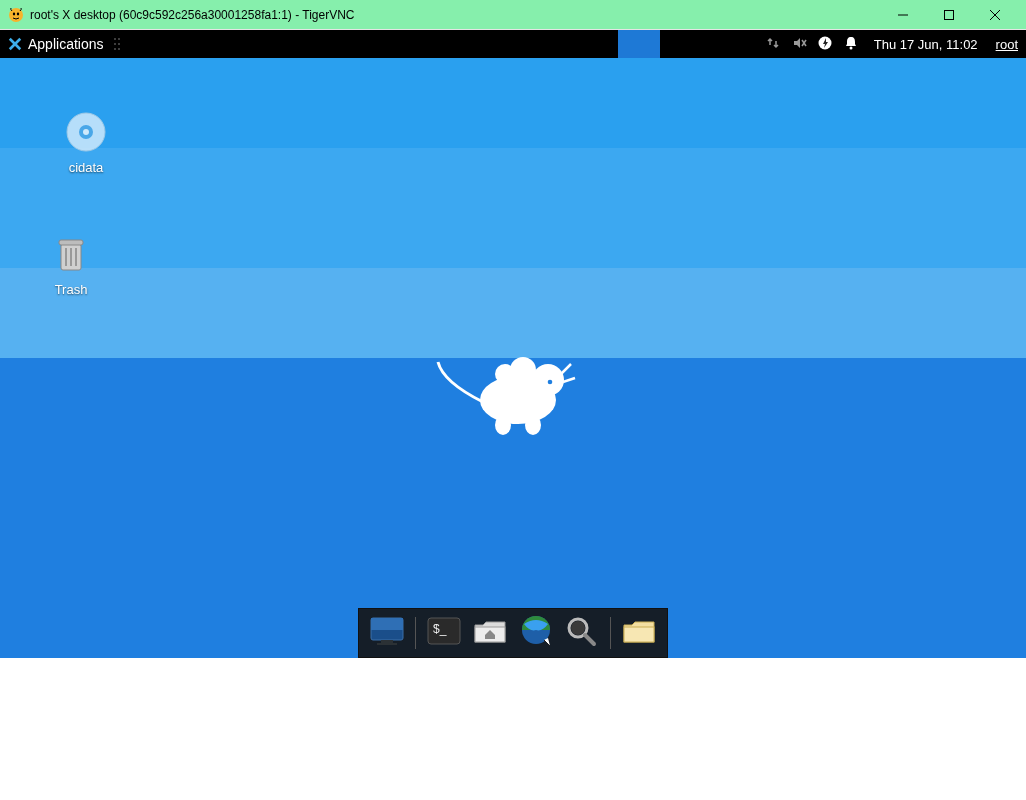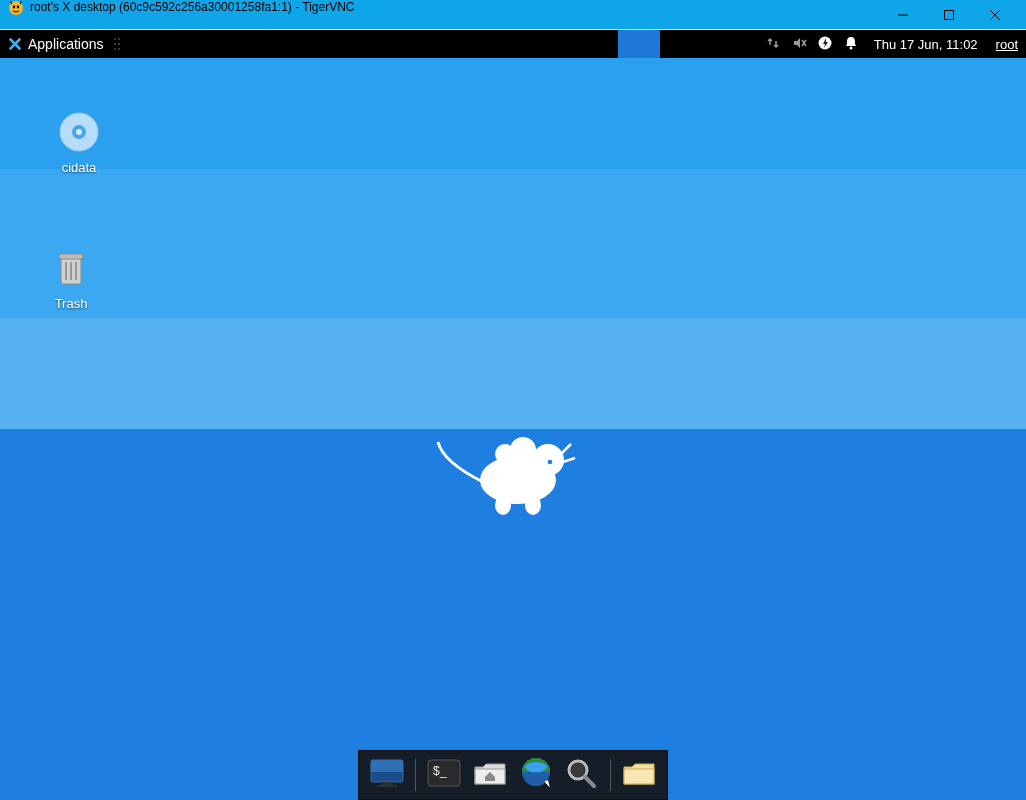--- a/index.html
+++ b/index.html
@@ -1,30 +1,30 @@
 <!DOCTYPE html>
 <html><head>
 <meta charset="utf-8">
 <style>
 * { box-sizing: border-box; margin: 0; padding: 0; font-family: "Segoe UI", "Liberation Sans", sans-serif; }
 html, body { width: 1026px; height: 800px; overflow: hidden; background: #fff; }
 
 
 .titlebar {
-  height: 30px; background: #0ea5e9; display: flex; 
+  height: 30px; background: #86efac; display: flex; align-items: center;
   padding: 0 8px; border-bottom: 1px solid #e5e5e5; font-size: 12px; color: #000;
 }
 .titlebar .tiger-icon { width: 16px; height: 16px; margin-right: 6px; }
 .titlebar .title-text { flex: 0 0 auto; }
 .titlebar .spacer { flex: 1 1 auto; }
 .titlebar .winbtn { width: 46px; height: 30px; display: flex; align-items: center; justify-content: center; cursor: pointer; }
 .titlebar .winbtn svg { display: block; }
 
 
-.viewport { position: relative; width: 1026px; height: 770px; overflow: hidden; }
+.viewport { position: relative; width: 1026px; height: 628px; overflow: hidden; }
 
 
 .top-panel {
   position: absolute; top: 0; left: 0; right: 0; height: 28px;
   background: #000; color: #fff; display: flex; align-items: center;
   font-size: 14px; user-select: none;
 }
 .top-panel .apps-btn { display: flex; align-items: center; gap: 6px; padding: 0 8px; height: 100%; cursor: pointer; }
 .top-panel .apps-btn .xfce-logo { width: 14px; height: 14px; }
 .top-panel .sep-handle { height: 100%; display: flex; align-items: center; padding: 0 2px; opacity: .6; }
@@ -168,33 +168,33 @@
           <path d="M50 70 Q10 50 5 30" stroke="#fff" stroke-width="3" fill="none"></path>
           <ellipse cx="70" cy="93" rx="8" ry="10"></ellipse>
           <ellipse cx="100" cy="93" rx="8" ry="10"></ellipse>
         </g>
         <circle cx="117" cy="50" r="2.3" fill="#1f7fe0"></circle>
         <line x1="128" y1="42" x2="138" y2="32" stroke="#fff" stroke-width="2.5"></line>
         <line x1="130" y1="50" x2="142" y2="46" stroke="#fff" stroke-width="2.5"></line>
       </svg>
     </span>
 
-    <div class="desk-icon" style="left:24px; top:52px">
+    <div class="desk-icon" style="left:31px; top:52px">
       <span class="glyph">
         <svg width="44" height="44">
             <circle cx="22" cy="22" r="19" fill="#cfe9fb" opacity=".85"></circle>
             <circle cx="22" cy="22" r="19" fill="none" stroke="#9cc8e6" stroke-width="1"></circle>
             <circle cx="22" cy="22" r="7" fill="#49a7e8"></circle>
             <circle cx="22" cy="22" r="3" fill="#cfe9fb"></circle>
           </svg>
       </span>
       <span class="label">cidata</span>
     </div>
 
-    <div class="desk-icon" style="left:16px; top:188px">
+    <div class="desk-icon" style="left:16px; top:174px">
       <span class="glyph">
         <svg width="44" height="44">
             <rect x="12" y="12" width="20" height="26" rx="2" fill="#d0d0d0" stroke="#888"></rect>
             <rect x="10" y="8" width="24" height="5" rx="2" fill="#bdbdbd" stroke="#888"></rect>
             <line x1="17" y1="16" x2="17" y2="34" stroke="#999" stroke-width="2"></line>
             <line x1="22" y1="16" x2="22" y2="34" stroke="#999" stroke-width="2"></line>
             <line x1="27" y1="16" x2="27" y2="34" stroke="#999" stroke-width="2"></line>
           </svg>
       </span>
       <span class="label">Trash</span>

